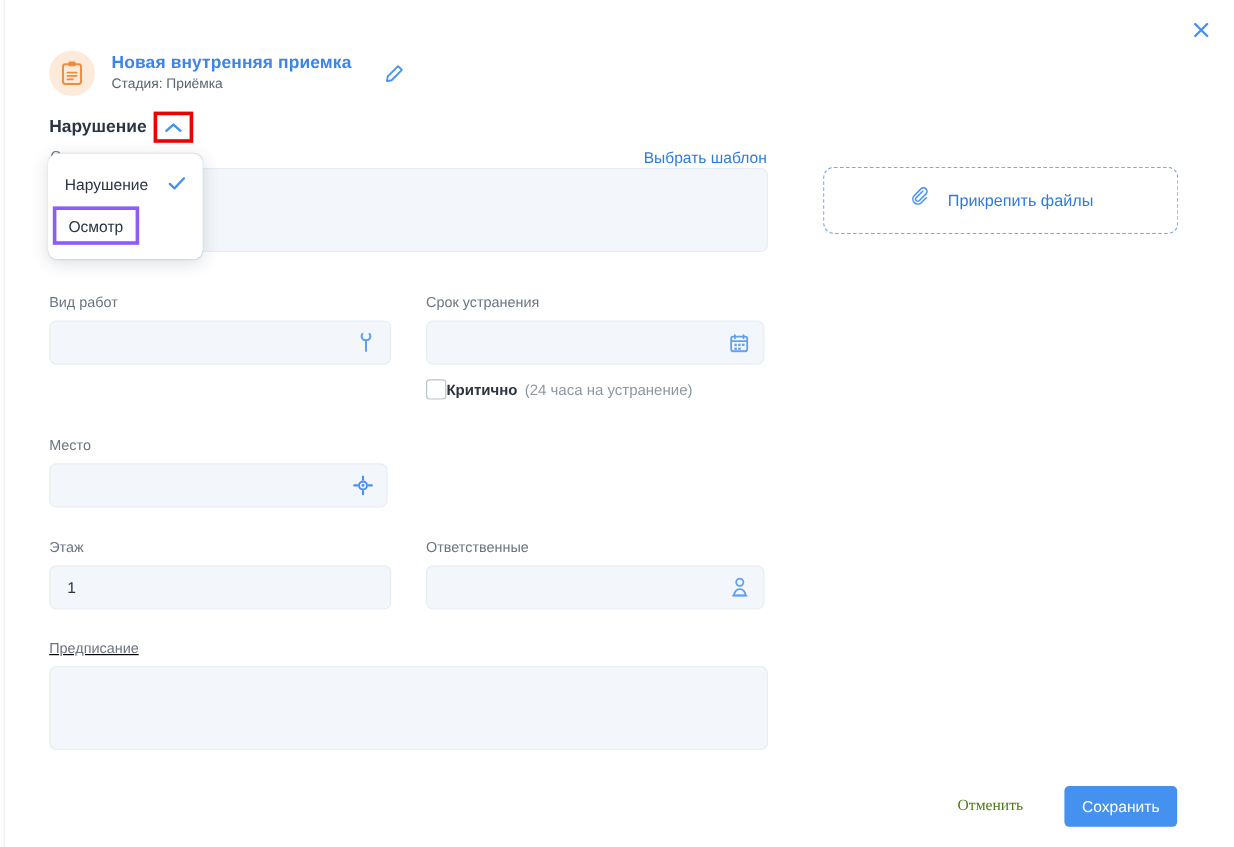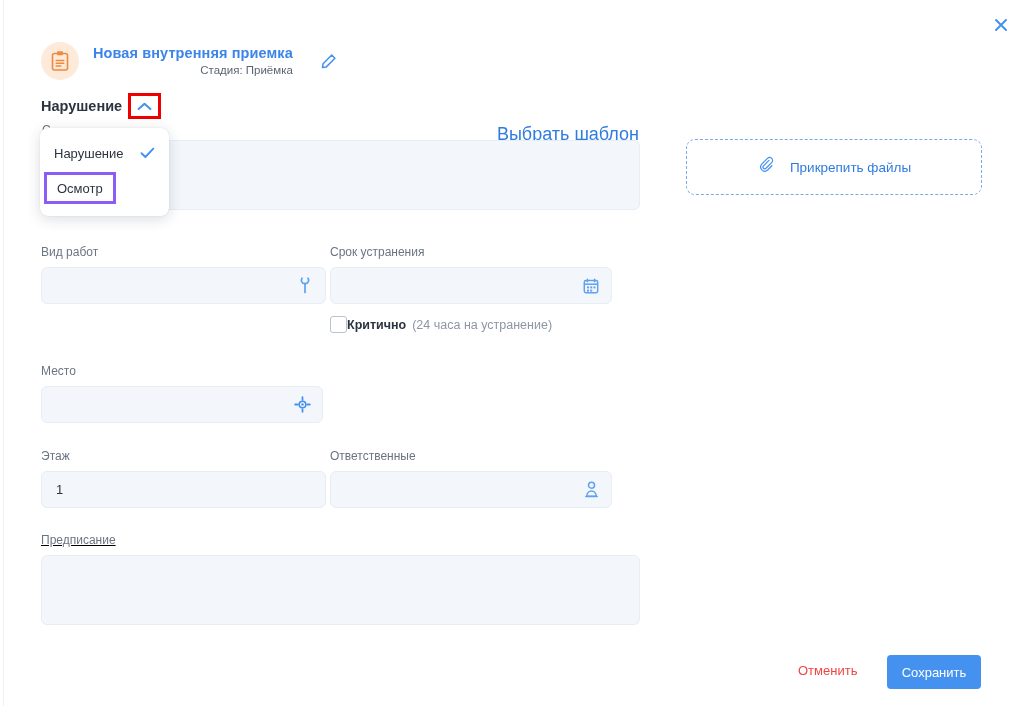--- a/index.html
+++ b/index.html
@@ -40,21 +40,21 @@
     background: #fdeadb;
     display: flex; align-items: center; justify-content: center;
     flex: none;
   }
   .header-text { margin-left: 14px; }
   .header-title {
     color: #3b84e8; font-size: 14.5px; font-weight: bold;
     line-height: 17px; letter-spacing: .1px;
   }
   .header-sub {
-    color: #5b6572; font-size: 11.5px; line-height: 15px; margin-top: 1px; text-align: right;
+    color: #5b6572; font-size: 11.5px; line-height: 15px; margin-top: 1px;
   }
   .edit-pencil {
     margin-left: 24px; width: 24px; height: 24px;
     display: flex; align-items: center; justify-content: center;
     cursor: pointer;
   }
 
   
   .section-row {
     position: absolute; left: 41px; top: 93px;
@@ -100,21 +100,21 @@
     border: 3px solid #8b5cf6;
     margin: 4px 8px 0 4px;
     padding: 0 10px;
     height: 32px;
     width: 72px;
   }
 
   
   .tpl-link {
     position: absolute; right: 389px; top: 124px;
-    font-size: 18px; color: #2f7ce0; cursor: pointer;
+    font-size: 13px; color: #2f7ce0; cursor: pointer;
   }
   .fld-label {
     font-size: 12px; color: #6b7482; line-height: 16px; margin-bottom: 7px;
   }
   .input {
     background: #f3f7fb;
     border: 1px solid #e7edf3;
     border-radius: 6px;
     height: 37px;
     display: flex; align-items: center;
@@ -129,21 +129,21 @@
     background: #f3f7fb;
     border: 1px solid #e7edf3;
     border-radius: 6px;
     height: 70px;
     cursor: text;
   }
 
   .row-main { position: absolute; left: 41px; top: 140px; width: 599px; }
   .ta-main { height: 70px; }
 
-  .two-col { position: absolute; display: flex; gap: 4px; }
+  .two-col { position: absolute; display: flex; gap: 29px; }
   .col-a { width: 285px; }
   .col-b { width: 282px; }
 
   .check-row {
     display: flex; align-items: center; margin-top: 12px;
   }
   .checkbox {
     width: 17px; height: 17px; border: 1px solid #b9c3ce;
     border-radius: 3px; background: #fff; flex: none; cursor: pointer;
   }
@@ -163,21 +163,21 @@
     display: flex; align-items: center; justify-content: center;
     cursor: pointer;
   }
   .attach-label {
     margin-left: 14px; color: #2f7ce0; font-size: 13.5px;
   }
 
   
   .cancel-btn {
     position: absolute; left: 798px; top: 663px;
-    font-size: 13px; color: #ef4444; cursor: pointer;
+    font-size: 13px; color: #4d7c0f; cursor: pointer; font-family: Liberation Serif, serif;
   }
   .save-btn {
     position: absolute; left: 887px; top: 655px;
     width: 94px; height: 34px;
     background: #4491f0; border-radius: 4px;
     color: #ffffff; font-size: 13px;
     display: flex; align-items: center; justify-content: center;
     cursor: pointer;
   }
 </style>

